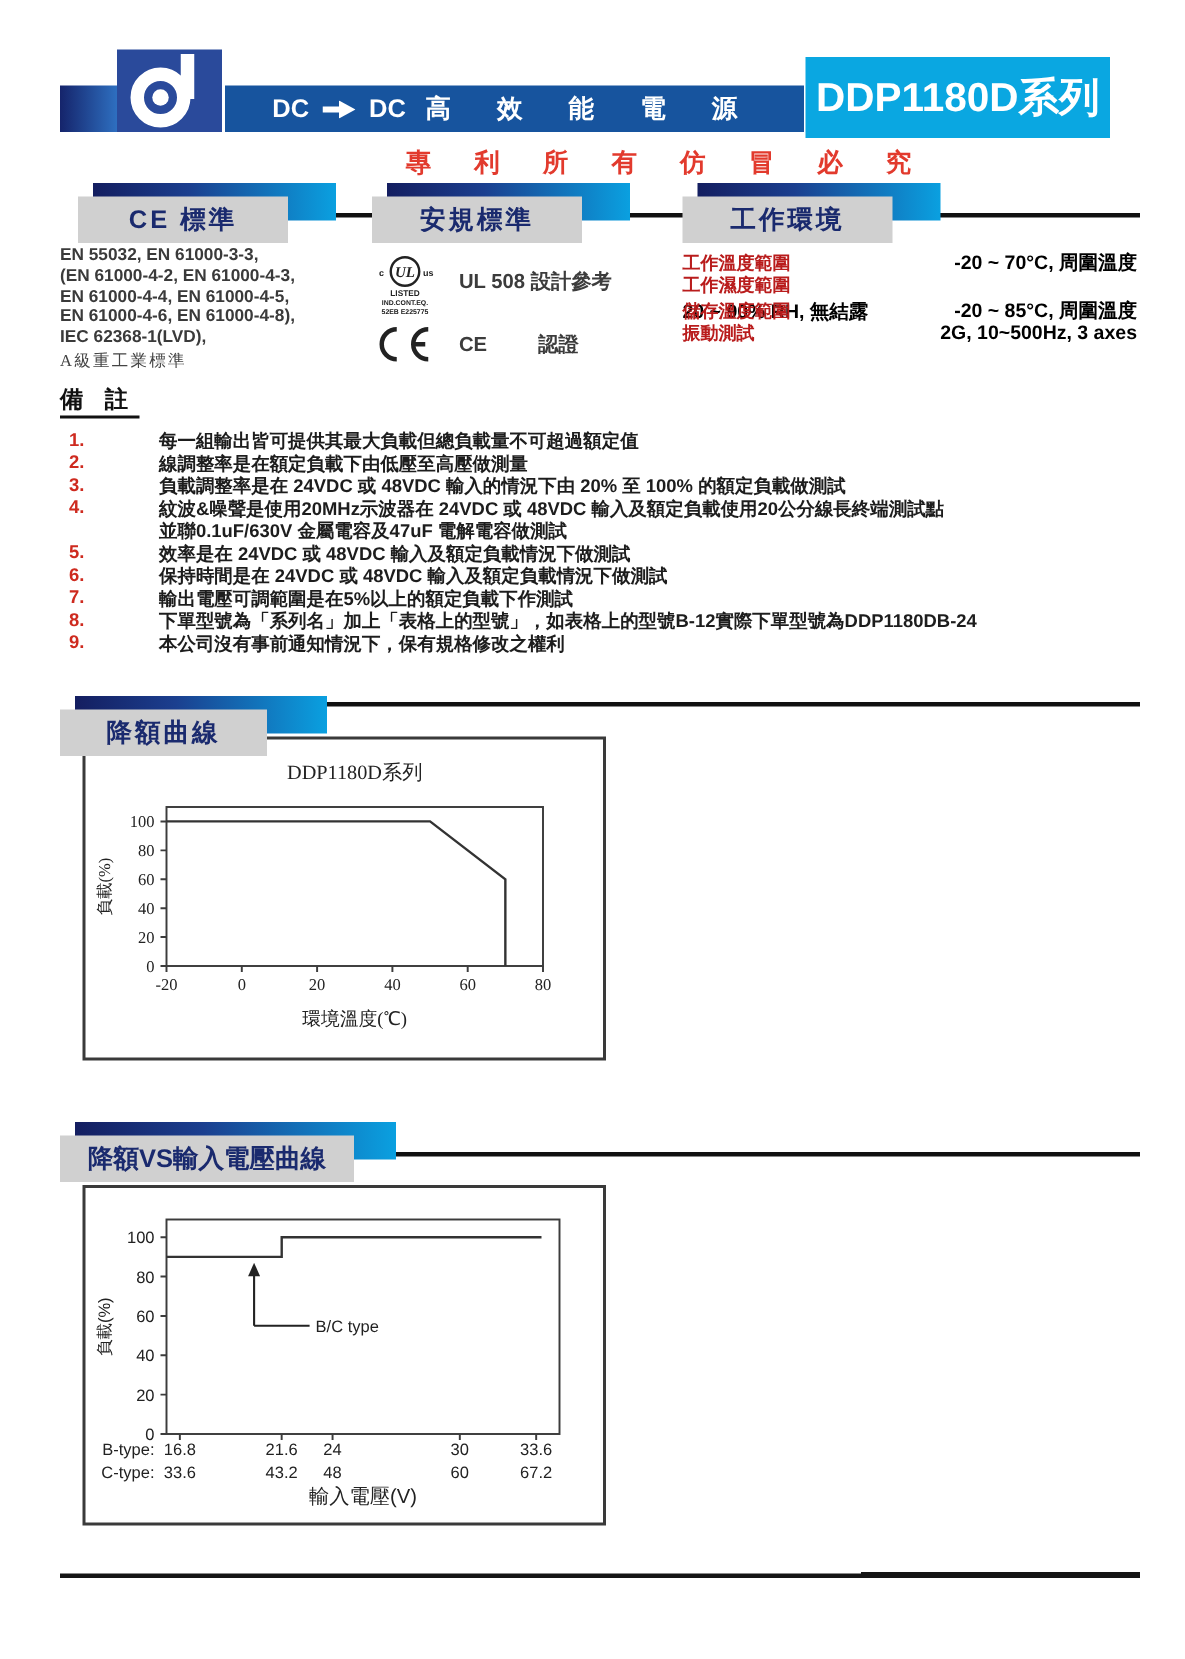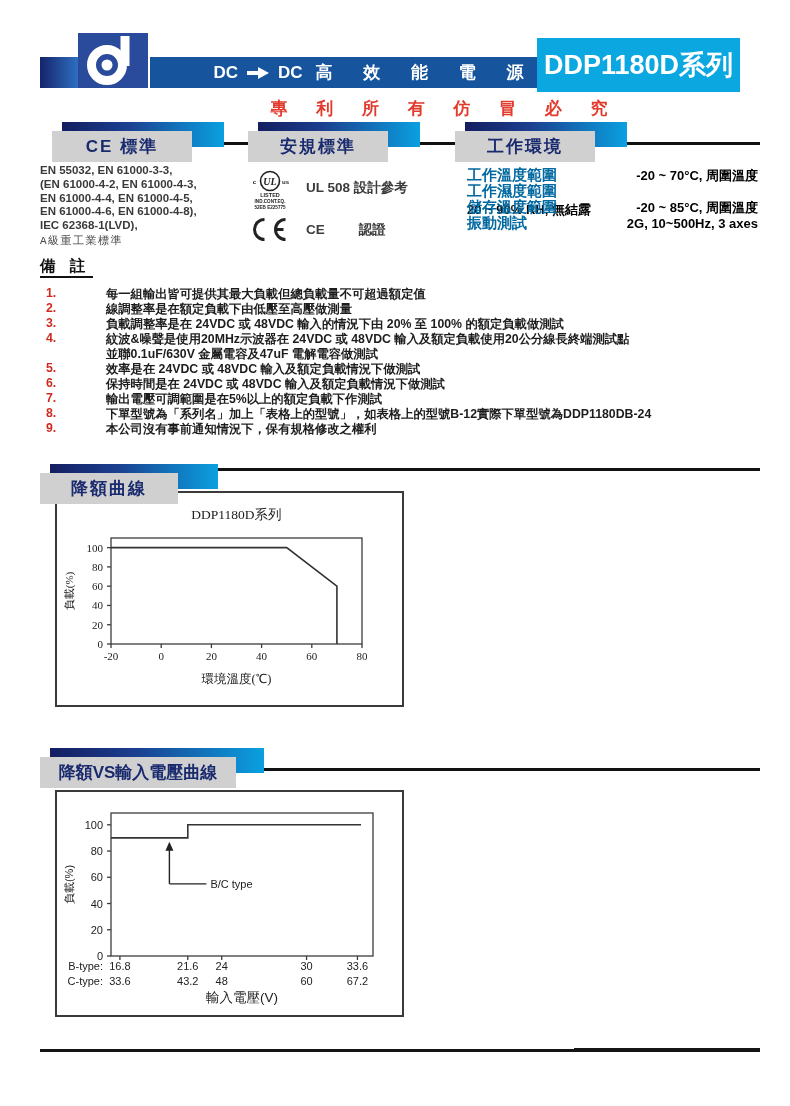--- a/index.html
+++ b/index.html
@@ -6,54 +6,54 @@
   .page{position:relative;width:790px;height:1106px;background:#fff;overflow:hidden;
         font-family:"Liberation Sans",sans-serif;}
   .abs{position:absolute;}
 
   
   .bar-left{left:40px;top:57px;width:38px;height:31px;
             background:linear-gradient(90deg,#15246b,#2e6fc0);}
   .logo{left:78px;top:33px;width:70px;height:55px;background:#2a4a9b;}
   .title-bar{left:150px;top:57px;width:386px;height:31px;background:#17549e;
              display:flex;align-items:center;justify-content:center;gap:9px;
-             color:#fff;font-weight:bold;font-size:17px;padding-left:32px;}
+             color:#fff;font-weight:bold;font-size:17px;}
   .title-cjk{letter-spacing:13px;margin-left:4px;}
   .series{left:537px;top:38px;width:203px;height:54px;background:#0aa7e1;
           display:flex;align-items:center;justify-content:center;
           color:#fff;font-weight:bold;font-size:27px;}
   .slogan{left:100px;top:97px;width:690px;text-align:center;color:#e23a2d;
           font-weight:bold;font-size:17px;letter-spacing:12px;}
 
   
   .sec{position:absolute;height:42px;z-index:2;}
   .sec .grad{position:absolute;top:0;left:10px;height:25px;
              background:linear-gradient(90deg,#141e60 0%,#1b3f8f 40%,#0aa0e0 100%);}
   .sec .lbl{position:absolute;top:9px;left:0;height:31px;background:#d0d0d0;
             color:#1a2a6e;font-weight:bold;font-size:17px;letter-spacing:2px;
             display:flex;align-items:center;justify-content:center;}
   .hline{position:absolute;height:2.5px;background:#111;z-index:1;}
 
   
   .ce-lines{left:40px;top:164px;width:210px;font-size:11.5px;font-weight:bold;
             color:#3a3a3a;line-height:13.8px;}
-  .ce-grade{font-family:Liberation Mono, monospace;font-weight:normal;font-size:11px;
+  .ce-grade{font-family:Liberation Serif, serif;font-weight:normal;font-size:11px;
             letter-spacing:1.5px;color:#444;margin-top:2px;}
 
   
   .saf-row1{left:248px;top:170px;display:flex;gap:14px;align-items:flex-start;}
   .saf-row1 .txt{font-size:13.5px;font-weight:bold;color:#3c3c3c;margin-top:9px;}
   .saf-row2{left:248px;top:216px;display:flex;align-items:center;}
   .saf-row2 .ce-lbl{font-size:13.5px;font-weight:bold;color:#3c3c3c;margin-left:18px;}
   .saf-row2 .ce-cert{font-size:13.5px;font-weight:bold;color:#3c3c3c;margin-left:34px;}
 
   
   .env-row{position:absolute;left:455px;width:303px;display:flex;
            justify-content:space-between;align-items:baseline;}
-  .env-row .el{font-size:15px;font-weight:bold;color:#0369a1;margin-left:12px;}
+  .env-row .el{font-size:12px;font-weight:bold;color:#b91c1c;}
   .env-row .ev{font-size:13px;font-weight:600;color:#000000;}
 
   
   .notes-title{left:40px;top:256px;font-size:15.5px;font-weight:bold;color:#111;}
   .notes-title span{border-bottom:2.5px solid #111;padding:0 3px 2px 0;letter-spacing:5px;}
   .note{position:absolute;left:46px;display:flex;font-size:12.3px;font-weight:bold;}
   .note .nn{color:#ce2a1f;width:18px;flex:0 0 18px;}
   .note .nt{color:#1d1d1d;white-space:nowrap;margin-left:42px;}
 
   

